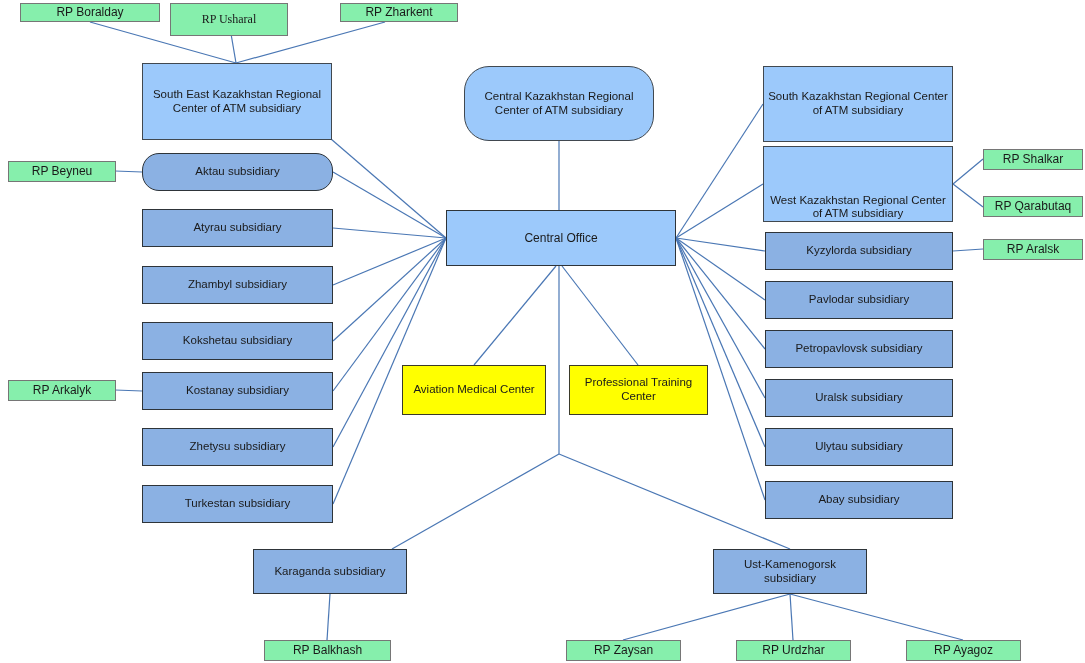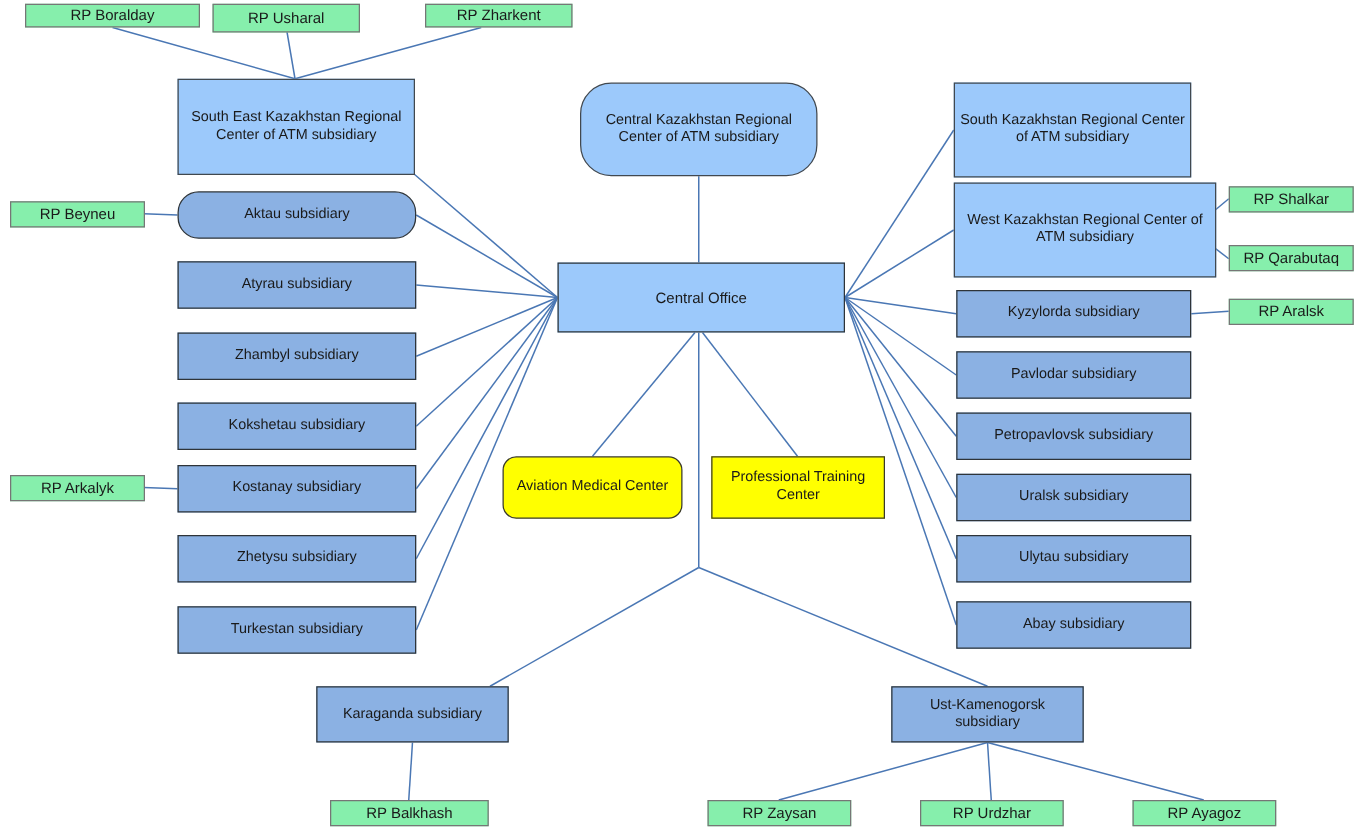--- a/index.html
+++ b/index.html
@@ -123,21 +123,21 @@
 
       <line x1="790" y1="594" x2="623" y2="640"></line>
       <line x1="790" y1="594" x2="793" y2="640"></line>
       <line x1="790" y1="594" x2="963" y2="640"></line>
     </g>
   </svg>
 
   <div class="node rp" style="left:20px;  top:3px;   width:140px; height:19px;">
     <span>RP Boralday</span>
   </div>
-  <div class="node rp" style="left:170px; top:3px;   width:118px; height:23px;">
+  <div class="node rp" style="left:170px; top:3px;   width:118px; height:33px;font-family:Liberation Serif, serif;">
     <span>RP Usharal</span>
   </div>
   <div class="node rp" style="left:340px; top:3px;   width:118px; height:19px;">
     <span>RP Zharkent</span>
   </div>
 
   <div class="node center" style="left:142px; top:63px;  width:190px; height:77px;">
     <span>South East Kazakhstan Regional Center of ATM subsidiary</span>
   </div>
 
@@ -171,31 +171,31 @@
   </div>
 
   <div class="node center" style="left:464px; top:66px;  width:190px; height:75px;border-radius:25px;">
     <span>Central Kazakhstan Regional Center of ATM subsidiary</span>
   </div>
 
   <div class="node central-office" style="left:446px; top:210px; width:230px; height:56px;">
     <span>Central Office</span>
   </div>
 
-  <div class="node special" style="left:402px; top:365px; width:144px; height:50px;border-radius:11px;">
+  <div class="node special" style="left:402px; top:365px; width:144px; height:50px;">
     <span>Aviation Medical Center</span>
   </div>
   <div class="node special" style="left:569px; top:365px; width:139px; height:50px;">
     <span>Professional Training Center</span>
   </div>
 
   <div class="node center" style="left:763px; top:66px;  width:190px; height:76px;">
     <span>South Kazakhstan Regional Center of ATM subsidiary</span>
   </div>
-  <div class="node center" style="left:763px; top:146px; width:210px; height:76px;">
+  <div class="node center" style="left:763px; top:146px; width:190px; height:76px;align-items:flex-end;">
     <span>West Kazakhstan Regional Center of ATM subsidiary</span>
   </div>
 
   <div class="node rp" style="left:983px; top:149px; width:100px; height:21px;">
     <span>RP Shalkar</span>
   </div>
   <div class="node rp" style="left:983px; top:196px; width:100px; height:21px;">
     <span>RP Qarabutaq</span>
   </div>
   <div class="node rp" style="left:983px; top:239px; width:100px; height:21px;">

